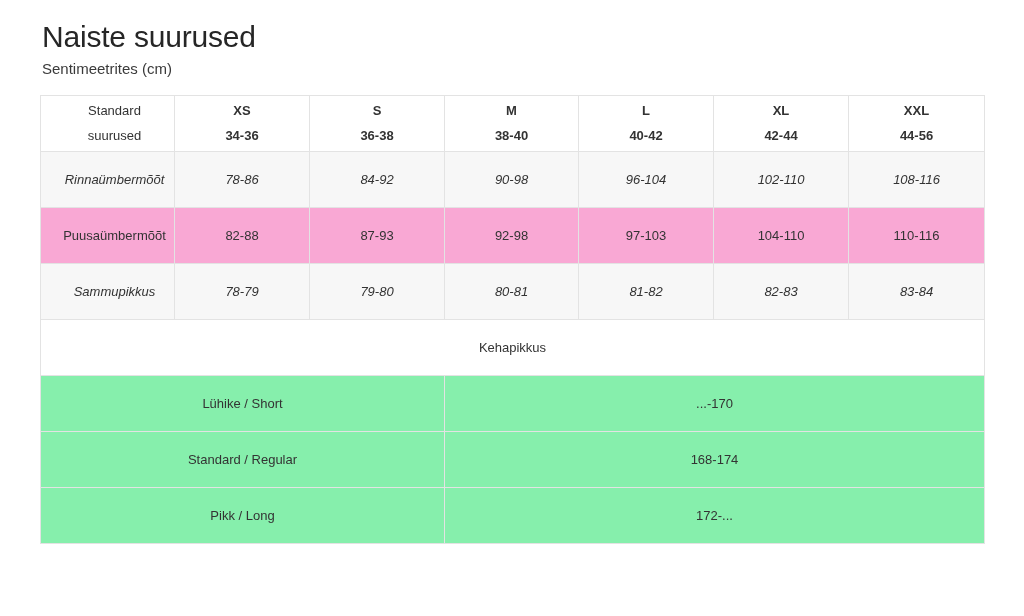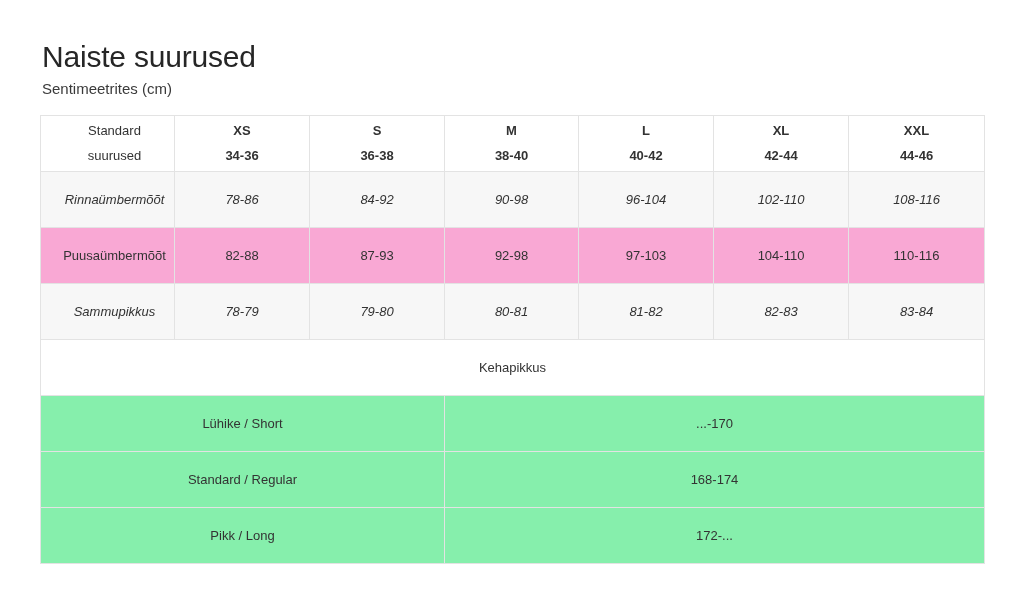--- a/index.html
+++ b/index.html
@@ -8,21 +8,21 @@
     padding: 0;
     width: 1024px;
     height: 616px;
     background: #ffffff;
     font-family: "Liberation Sans", sans-serif;
     color: #2b2b2b;
   }
   .page {
     width: 1024px;
     height: 460px;
-    padding: 36px 40px 0 40px;
+    padding: 16px 40px 0 40px;
     position: relative;
   }
   .title {
     font-size: 30px;
     font-weight: 400;
     letter-spacing: -0.2px;
     color: #262626;
     margin: 4px 0 6px 2px;
   }
   .subtitle {
@@ -127,21 +127,21 @@
         <td class="hdr-cell">
           <span class="s2">L</span>
           <span class="s2">40-42</span>
         </td>
         <td class="hdr-cell">
           <span class="s2">XL</span>
           <span class="s2">42-44</span>
         </td>
         <td class="hdr-cell">
           <span class="s2">XXL</span>
-          <span class="s2">44-46</span>
+          <span class="s2">44-56</span>
         </td>
       </tr>
 
       <tr>
         <td class="row-label shaded">Rinnaümbermõõt</td>
         <td class="shaded">78-86</td>
         <td class="shaded">84-92</td>
         <td class="shaded">90-98</td>
         <td class="shaded">96-104</td>
         <td class="shaded">102-110</td>

